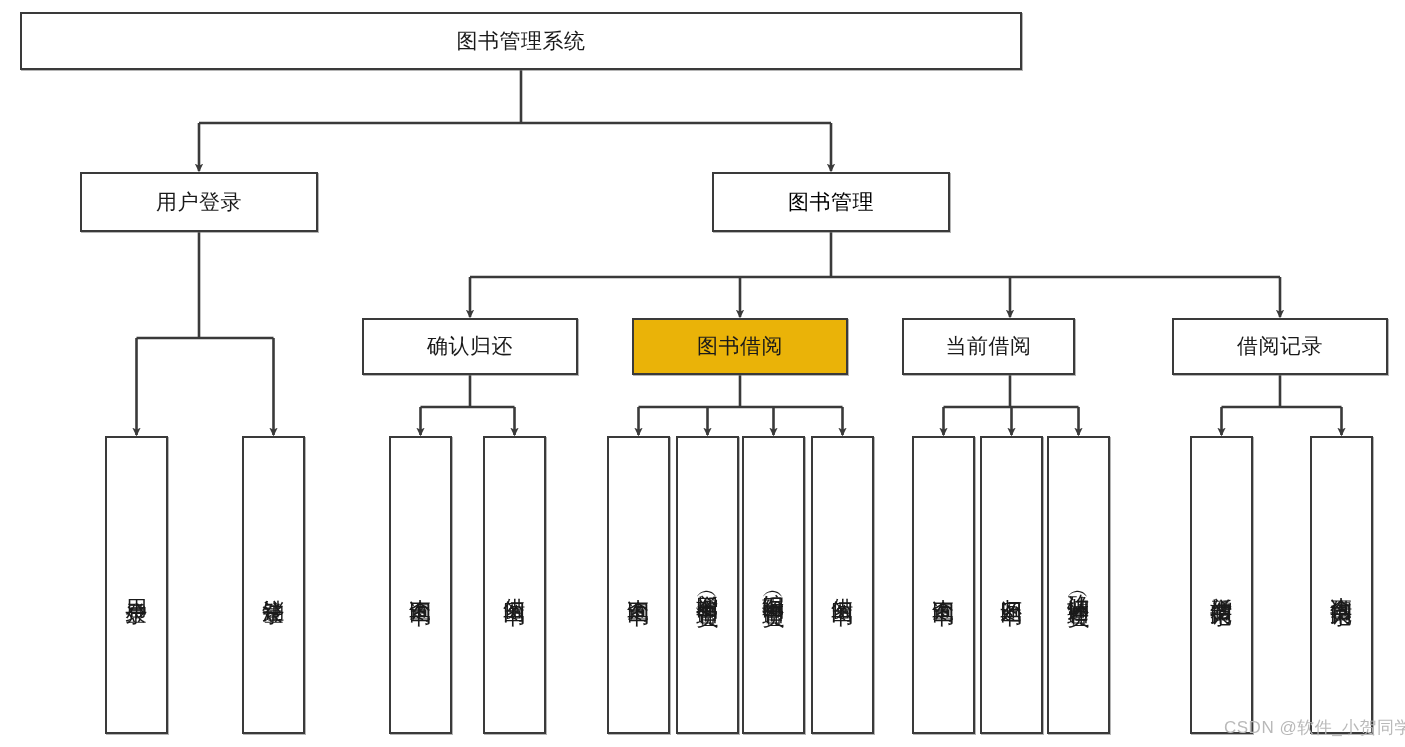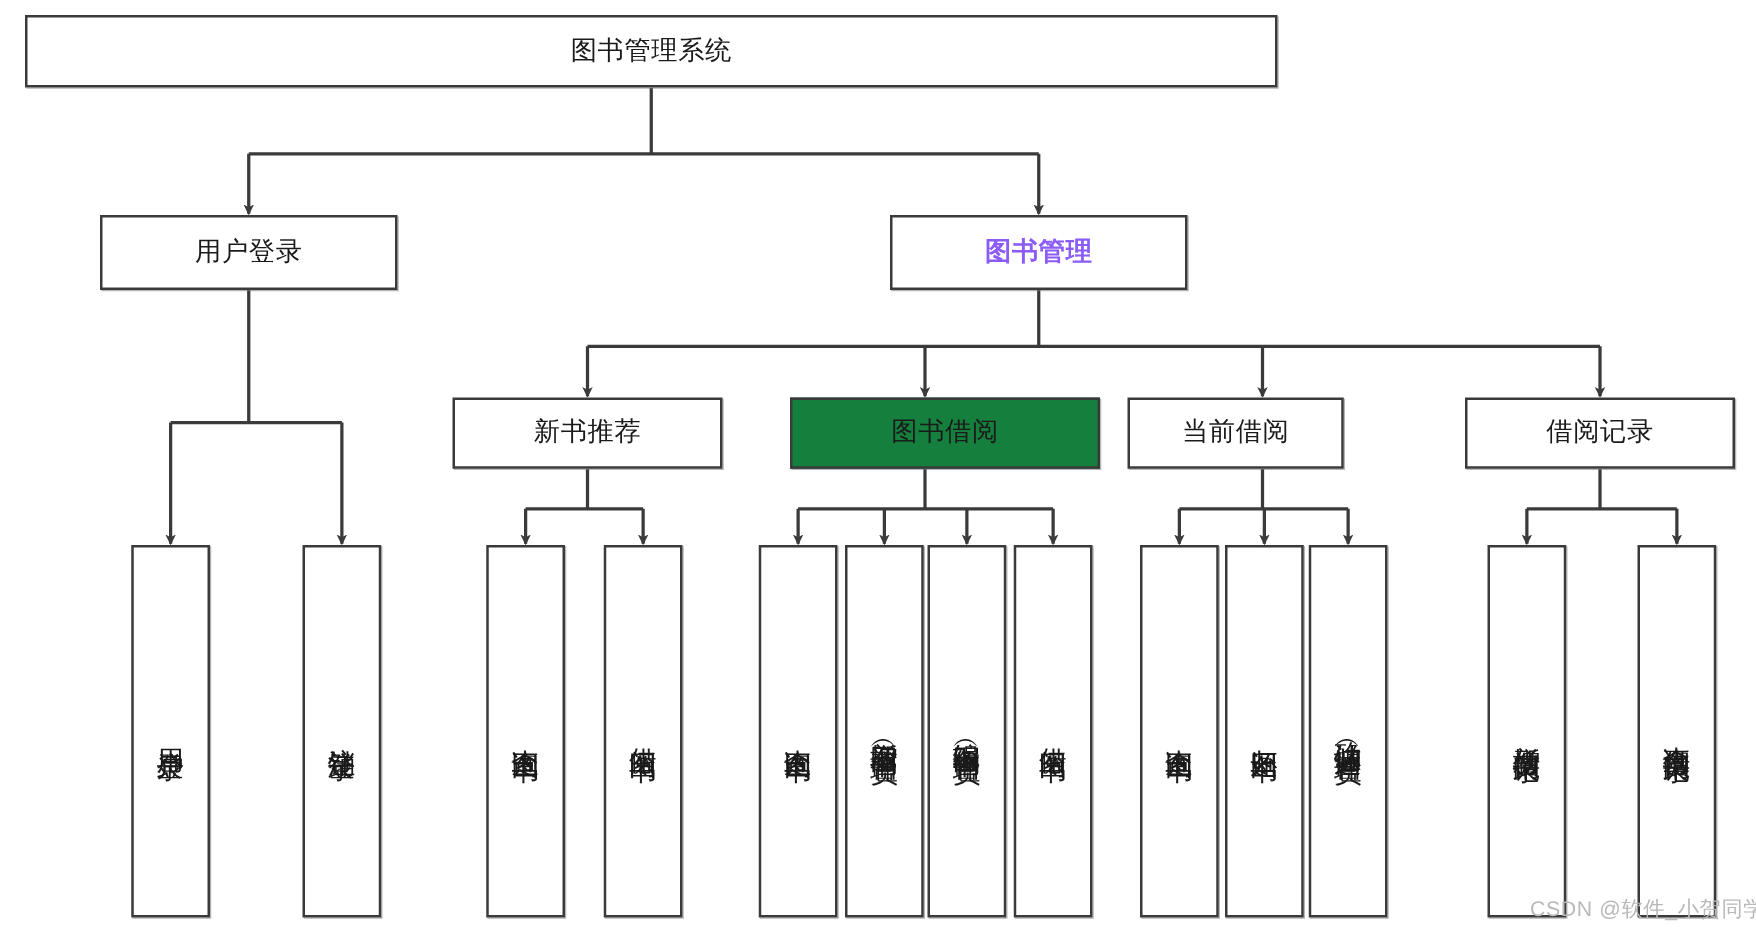--- a/index.html
+++ b/index.html
@@ -110,26 +110,26 @@
   </svg>
 
   <div id="node-layer">
       <div class="node horizontal" id="node-root" style="left: 20px; top: 12px; width: 1002px; height: 58px; background: rgb(255, 255, 255); border-color: rgb(58, 58, 58);">
         <span class="node-label" style="color: rgb(26, 26, 26);">图书管理系统</span>
       </div>
       <div class="node horizontal" id="node-login" style="left: 80px; top: 172px; width: 238px; height: 60px; background: rgb(255, 255, 255); border-color: rgb(58, 58, 58);">
         <span class="node-label" style="color: rgb(26, 26, 26);">用户登录</span>
       </div>
       <div class="node horizontal" id="node-bookmgmt" style="left: 712px; top: 172px; width: 238px; height: 60px; background: rgb(255, 255, 255); border-color: rgb(58, 58, 58);">
-        <span class="node-label" style="color: #8b5cf6; font-weight: bold;">图书管理</span>
+        <span class="node-label" style="color: #000000;">图书管理</span>
       </div>
       <div class="node horizontal" id="node-newbook" style="left: 362px; top: 318px; width: 216px; height: 57px; background: rgb(255, 255, 255); border-color: rgb(58, 58, 58);">
-        <span class="node-label" style="color: rgb(26, 26, 26);">新书推荐</span>
+        <span class="node-label" style="color: rgb(26, 26, 26);">确认归还</span>
       </div>
-      <div class="node horizontal" id="node-borrowbook" style="left: 632px; top: 318px; width: 248px; height: 57px; background: #15803d; border-color: rgb(58, 58, 58);">
+      <div class="node horizontal" id="node-borrowbook" style="left: 632px; top: 318px; width: 216px; height: 57px; background: #eab308; border-color: rgb(58, 58, 58);">
         <span class="node-label" style="color: rgb(26, 26, 26);">图书借阅</span>
       </div>
       <div class="node horizontal" id="node-current" style="left: 902px; top: 318px; width: 173px; height: 57px; background: rgb(255, 255, 255); border-color: rgb(58, 58, 58);">
         <span class="node-label" style="color: rgb(26, 26, 26);">当前借阅</span>
       </div>
       <div class="node horizontal" id="node-records" style="left: 1172px; top: 318px; width: 216px; height: 57px; background: rgb(255, 255, 255); border-color: rgb(58, 58, 58);">
         <span class="node-label" style="color: rgb(26, 26, 26);">借阅记录</span>
       </div>
       <div class="node vertical" id="node-leaf-user-login" style="left: 105px; top: 436px; width: 63px; height: 298px; background: rgb(255, 255, 255); border-color: rgb(58, 58, 58);">
         <span class="node-label" style="color: rgb(26, 26, 26);">用户登录</span>

